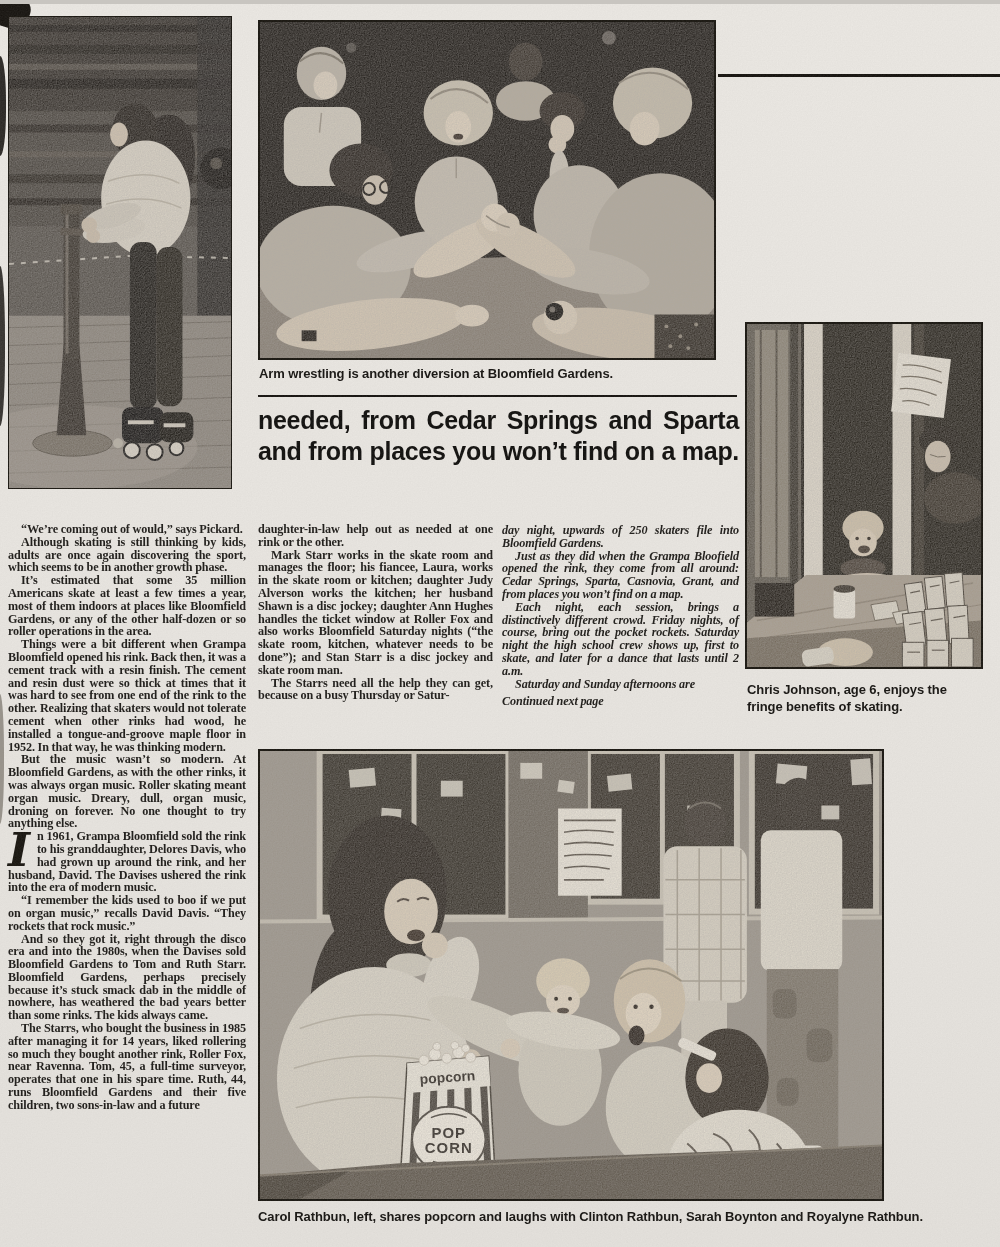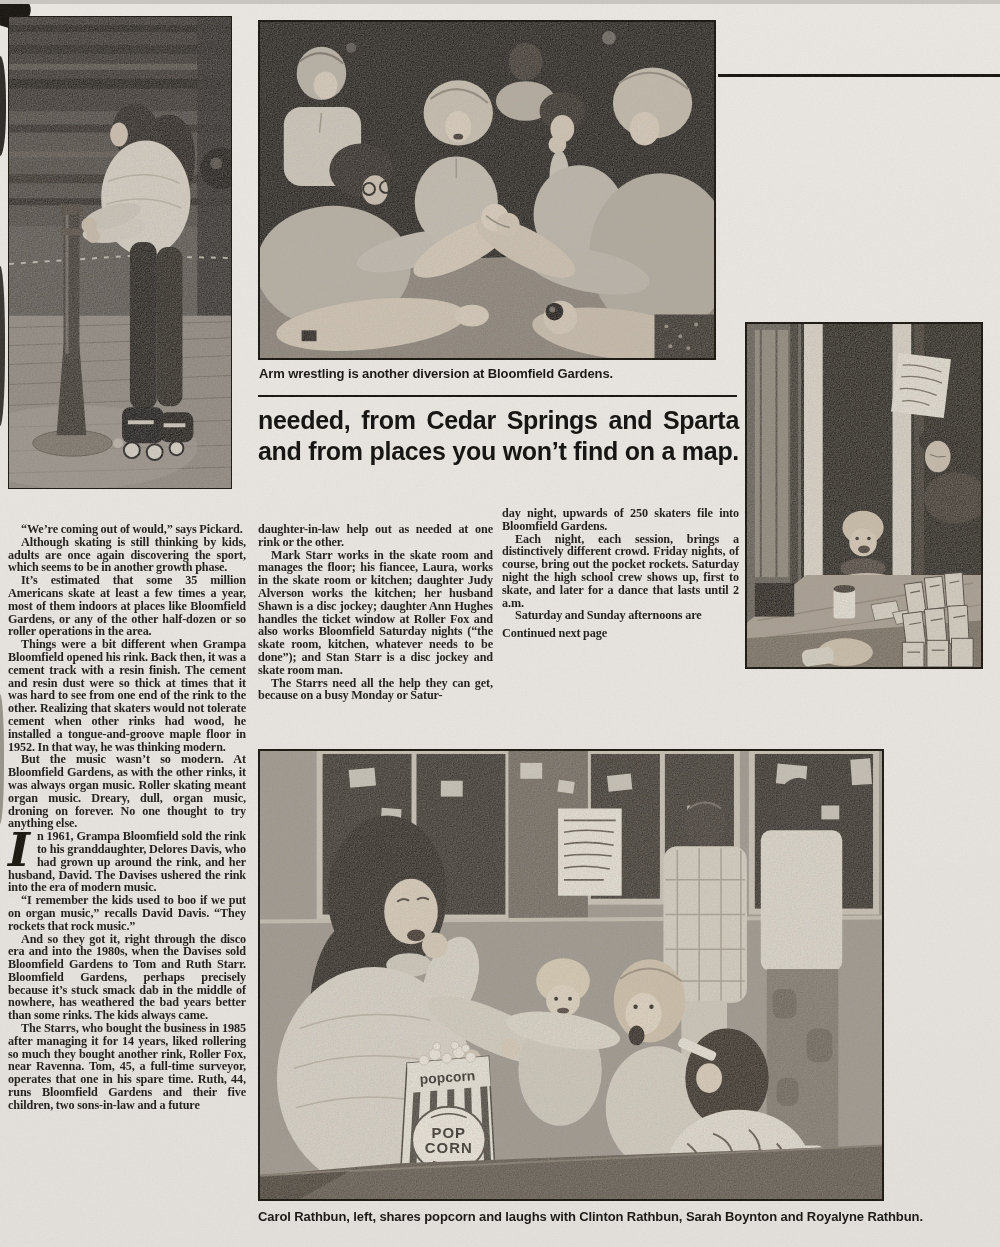--- a/index.html
+++ b/index.html
@@ -267,41 +267,43 @@
         </g>
       </g>
       <g>
         <ellipse cx="100" cy="332" rx="28" ry="14" fill="#cdbfa8"></ellipse>
         <rect x="56" y="328" width="32" height="17" rx="6" fill="#d8d2c4" transform="rotate(-8 72 336)"></rect>
       </g>
       <rect width="238" height="347" filter="url(#grain)" opacity=".38"></rect>
     </svg>
   </div>
 
+  <div class="caption" style="left:747px;top:678px;width:238px;">Chris Johnson, age 6, enjoys the fringe benefits of skating.</div>
 
   <div class="col" style="left:8px;top:519px;width:238px;">
     <p>“We’re coming out of would,” says Pickard.</p>
     <p>Although skating is still thinking by kids, adults are once again discovering the sport, which seems to be in another growth phase.</p>
     <p>It’s estimated that some 35 million Americans skate at least a few times a year, most of them indoors at places like Bloomfield Gardens, or any of the other half-dozen or so roller operations in the area.</p>
     <p>Things were a bit different when Grampa Bloomfield opened his rink. Back then, it was a cement track with a resin finish. The cement and resin dust were so thick at times that it was hard to see from one end of the rink to the other. Realizing that skaters would not tolerate cement when other rinks had wood, he installed a tongue-and-groove maple floor in 1952. In that way, he was thinking modern.</p>
     <p>But the music wasn’t so modern. At Bloomfield Gardens, as with the other rinks, it was always organ music. Roller skating meant organ music. Dreary, dull, organ music, droning on forever. No one thought to try anything else.</p>
     <p class="noindent"><span class="dropcap">I</span><span>n 1961, Grampa Bloomfield sold the rink to his granddaughter, Delores Davis, who had grown up around the rink, and her husband, David. The Davises ushered the rink into the era of modern music.</span></p>
     <p>“I remember the kids used to boo if we put on organ music,” recalls David Davis. “They rockets that rock music.”</p>
     <p>And so they got it, right through the disco era and into the 1980s, when the Davises sold Bloomfield Gardens to Tom and Ruth Starr. Bloomfield Gardens, perhaps precisely because it’s stuck smack dab in the middle of nowhere, has weathered the bad years better than some rinks. The kids always came.</p>
     <p>The Starrs, who bought the business in 1985 after managing it for 14 years, liked rollering so much they bought another rink, Roller Fox, near Ravenna. Tom, 45, a full-time surveyor, operates that one in his spare time. Ruth, 44, runs Bloomfield Gardens and their five children, two sons-in-law and a future</p>
   </div>
 
   <div class="col" style="left:258px;top:519px;width:235px;">
     <p class="noindent">daughter-in-law help out as needed at one rink or the other.</p>
     <p>Mark Starr works in the skate room and manages the floor; his fiancee, Laura, works in the skate room or kitchen; daughter Judy Alverson works the kitchen; her husband Shawn is a disc jockey; daughter Ann Hughes handles the ticket window at Roller Fox and also works Bloomfield Saturday nights (“the skate room, kitchen, whatever needs to be done”); and Stan Starr is a disc jockey and skate room man.</p>
-    <p>The Starrs need all the help they can get, because on a busy Monday or Satur-</p>
-  </div>
-
-  <div class="col" style="left:502px;top:503px;width:237px;">
+    <p>The Starrs need all the help they can get, because on a busy Thursday or Satur-</p>
+  </div>
+
+  <div class="col" style="left:502px;top:520px;width:237px;font-style:italic;">
     <p class="noindent">day night, upwards of 250 skaters file into Bloomfield Gardens.</p>
+    <p>Just as they did when the Grampa Bloofield opened the rink, they come from all around: Cedar Springs, Sparta, Casnovia, Grant, and from places you won’t find on a map.</p>
     <p>Each night, each session, brings a distinctively different crowd. Friday nights, of course, bring out the pocket rockets. Saturday night the high school crew shows up, first to skate, and later for a dance that lasts until 2 a.m.</p>
     <p>Saturday and Sunday afternoons are</p>
     <p class="continued">Continued next page</p>
   </div>
 
   <div class="photo" style="left:258px;top:745px;width:626px;height:452px;">
     <svg viewBox="0 0 626 452" preserveAspectRatio="none">
       <rect width="626" height="452" fill="#9b948a"></rect>
       <g>
         <rect x="60" y="0" width="190" height="168" fill="#37322a" stroke="#c9c2b4" stroke-width="6"></rect>

